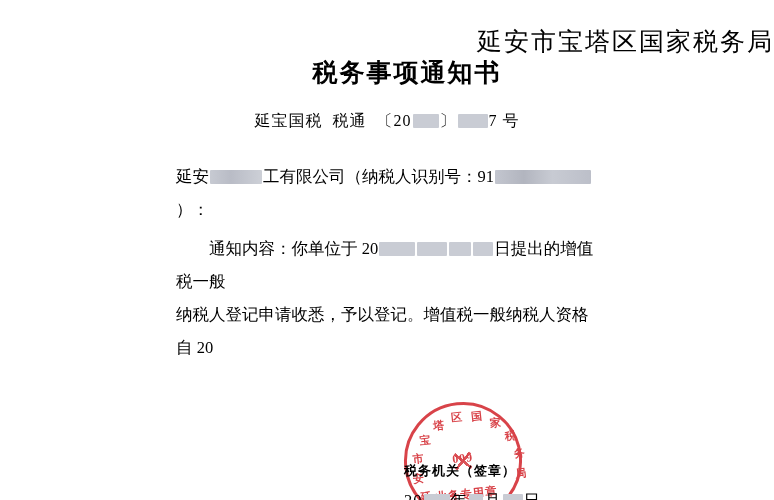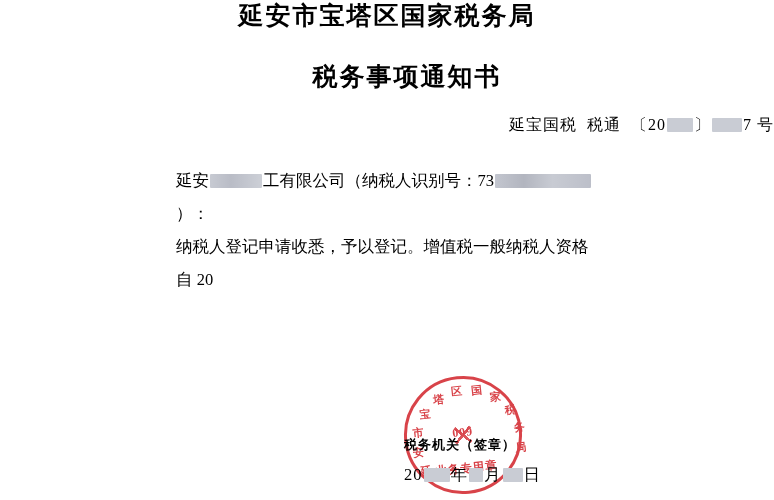--- a/index.html
+++ b/index.html
@@ -14,42 +14,43 @@
     color: #000000;
     overflow: hidden;
   }
   .page {
     position: relative;
     width: 774px;
     height: 500px;
     background: #ffffff;
   }
   .doc-title-1 {
-    text-align: center;
+    text-align: right;
     font-size: 25px;
-    font-weight: bold;
+    font-weight: normal;
     letter-spacing: 2px;
+    margin-top: 26px;
     line-height: 1.25;
   }
   .doc-title-2 {
     text-align: center;
     font-size: 25px;
     font-weight: bold;
     letter-spacing: 2px;
-    margin-top: 30px;
+    margin-top: 0;
     line-height: 1.25;
     padding-left: 40px;
   }
   .doc-number {
     text-align: center;
     font-size: 16px;
     margin-top: 22px;
     letter-spacing: 1px;
     display: flex;
-    justify-content: flex-end;
+    justify-content: center;
     align-items: baseline;
     gap: 0;
   }
   .doc-number .seg { white-space: pre; }
   .body-block {
     margin-top: 28px;
     padding: 0 176px 0 176px;
     font-size: 16.5px;
     line-height: 2.0;
   }
@@ -183,24 +184,25 @@
   <div class="doc-number">
     <span class="seg">延宝国税  税通  〔20</span>
     <span class="redact r4"></span>
     <span class="seg">〕</span>
     <span class="redact r9"></span>
     <span class="seg">7 号</span>
   </div>
 
   <div class="body-block">
 
-    <p class="para"><span>延安</span><span class="redact r1"></span><span>工有限公司（纳税人识别号：73</span><span class="redact r3"></span><span>）：</span></p>
-
-
-
+    <p class="para"><span>延安</span><span class="redact r1"></span><span>工有限公司（纳税人识别号：91</span><span class="redact r3"></span><span>）：</span></p>
+
+
+
+    <p class="para indent para-gap"><span>通知内容：</span><span>你单位于 20</span><span class="redact r8"></span><span class="redact r9"></span><span class="redact r5"></span><span class="redact r11"></span><span>日提出的增值税一般</span></p>
 
     <p class="para"><span>纳税人登记申请收悉，予以登记。增值税一般纳税人资格自 20</span></p>
 
   </div>
 
   <div class="sign-area">
 
     <div class="seal">
       <div class="seal-top-text">
         <span style="transform: rotate(-118deg) translate(0,-52px) rotate(118deg);">延</span>

